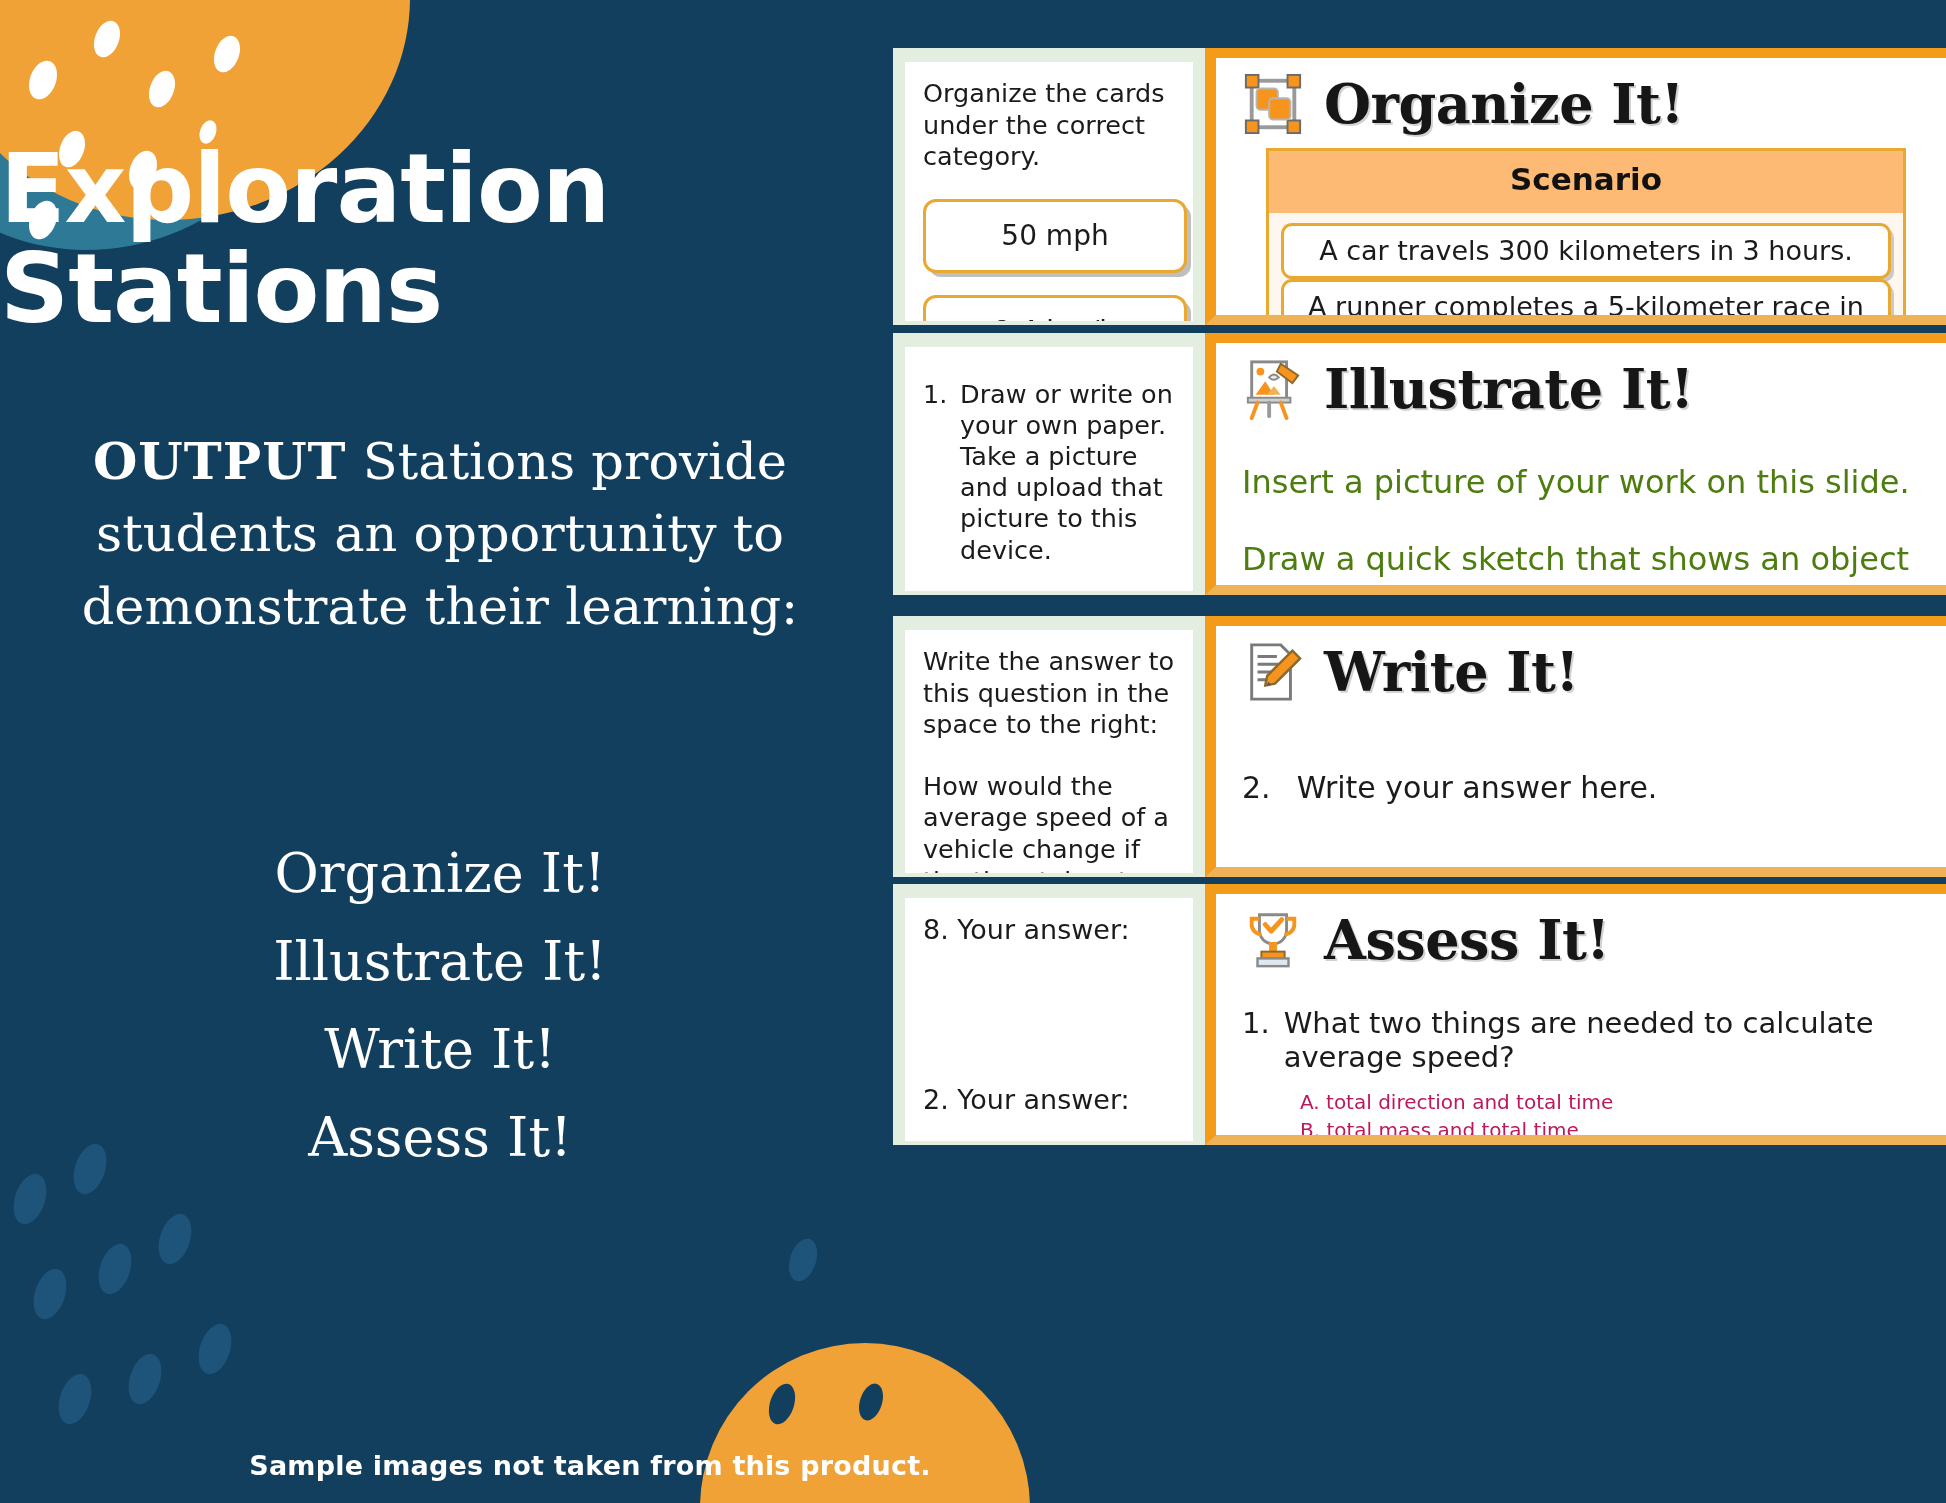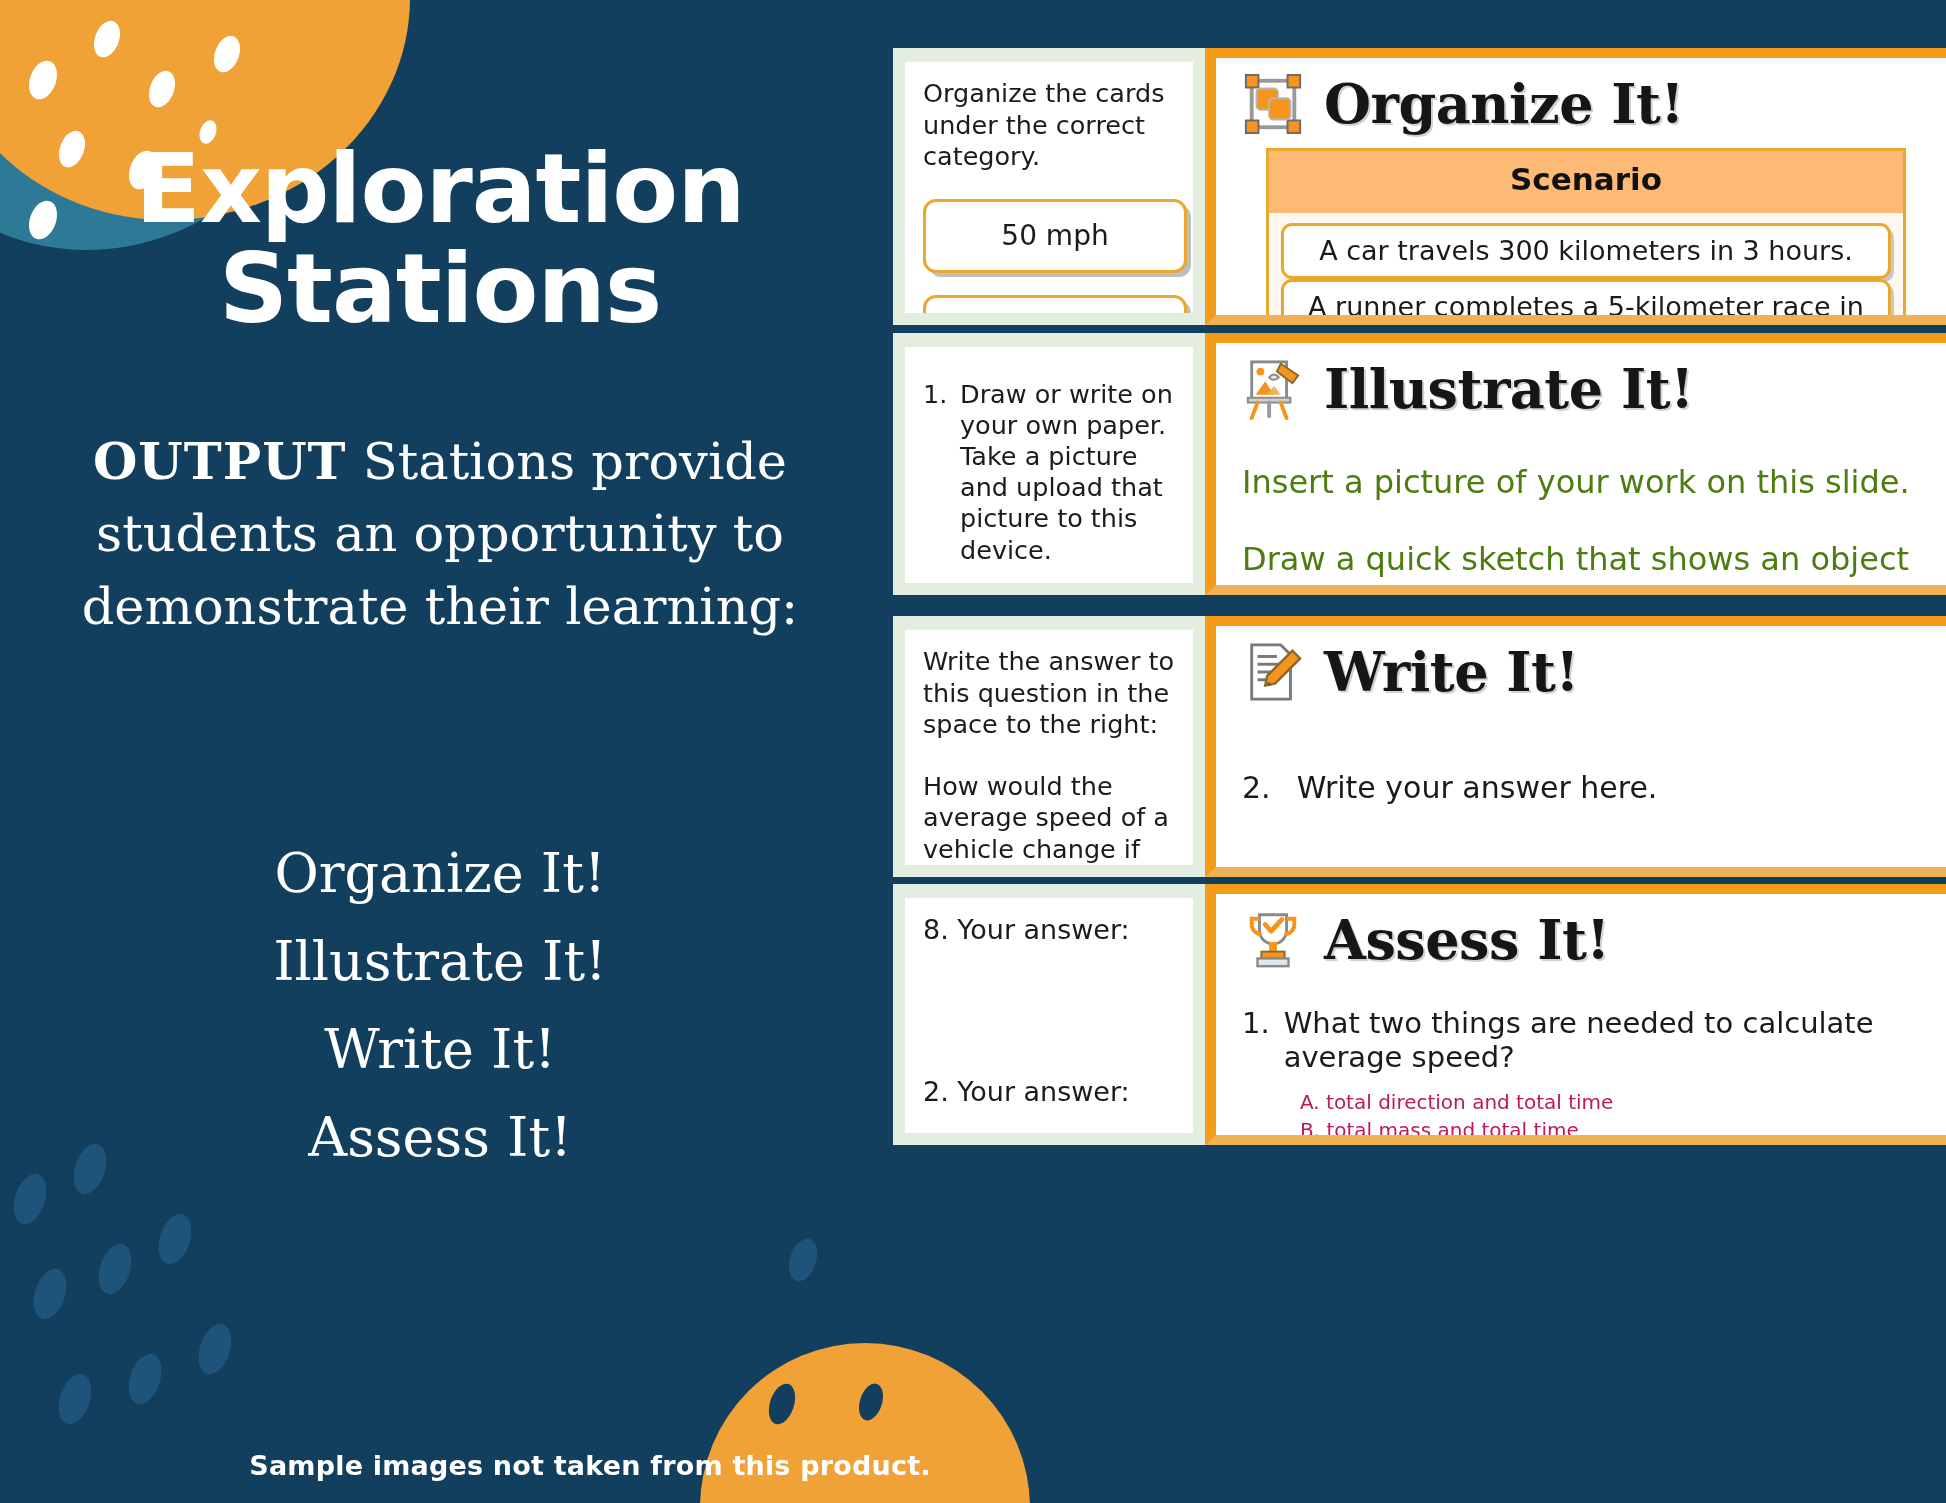--- a/index.html
+++ b/index.html
@@ -28,21 +28,21 @@
     background:#F0A236;border-radius:50%;
   }
   .dots-bl{position:absolute;left:0;bottom:0;width:900px;height:450px;}
   .dotb{position:absolute;background:#1E5479;border-radius:50%;}
   .dotb2{position:absolute;background:#123F5E;border-radius:50%;}
 
   
   .left{position:absolute;left:0;top:0;width:880px;height:1503px;}
   .title{
     position:absolute;left:0;top:140px;width:880px;
-    text-align:center;color:#ffffff;
+    color:#ffffff;
     font-family:"DejaVu Sans",sans-serif;
     font-weight:bold;font-size:96px;line-height:1.04;
     letter-spacing:-1px;
   }
   .body-copy{
     position:absolute;left:40px;top:425px;width:800px;
     text-align:center;color:#ffffff;
     font-family:"DejaVu Serif",serif;
     font-size:51px;line-height:1.42;
   }
@@ -63,21 +63,21 @@
   
   .slides{position:absolute;left:893px;top:0;width:1053px;height:1503px;}
   .slide{
     position:absolute;left:0;width:1053px;
     background:#E4EEE0;
     display:flex;
   }
   .slide-left{
     width:312px;flex:0 0 312px;
     background:#E4EEE0;
-    padding:14px 12px 12px 12px;
+    padding:14px 12px 4px 12px;
     box-sizing:border-box;
   }
   .sl-inner{
     background:#fff;width:100%;height:100%;
     padding:16px 16px 0 18px;box-sizing:border-box;overflow:hidden;
   }
   .slide-right{
     flex:1;position:relative;background:#fff;
     border-left:11px solid #F49B19;
     border-top:10px solid #F49B19;

